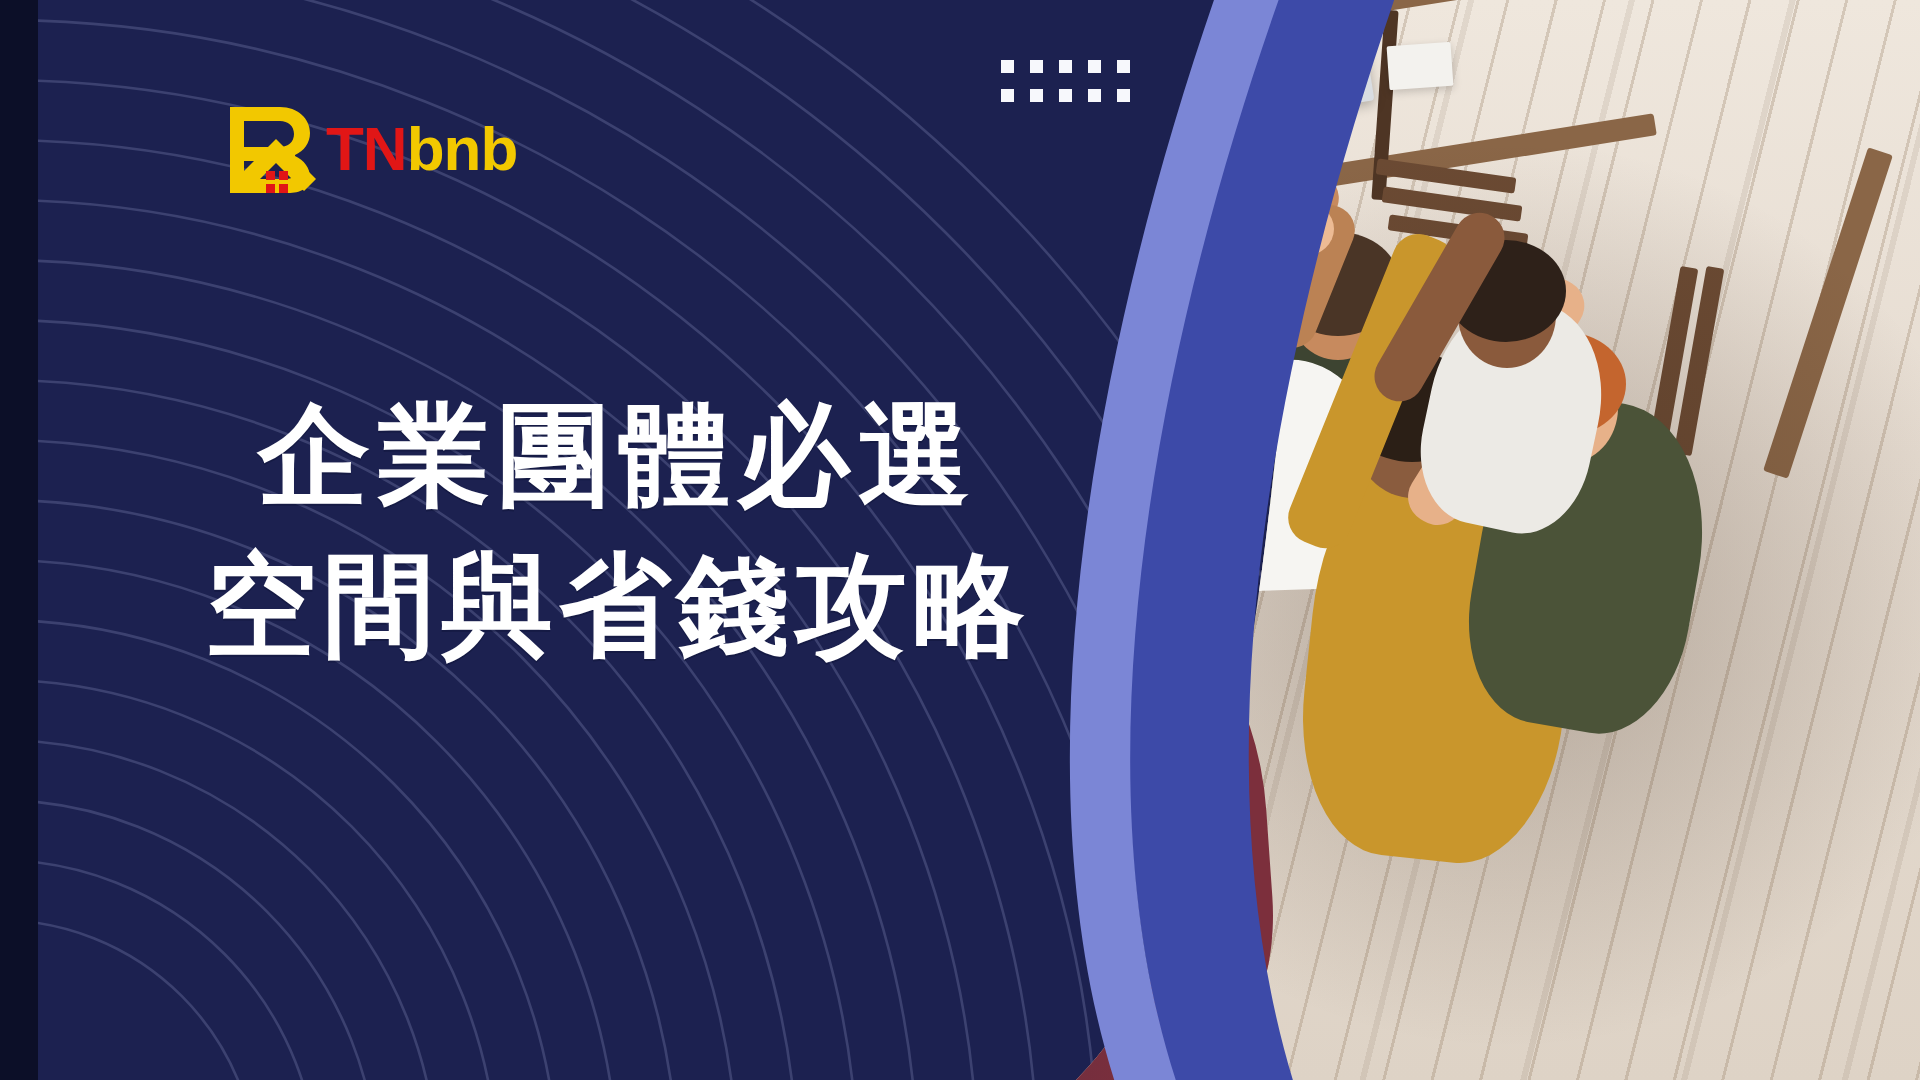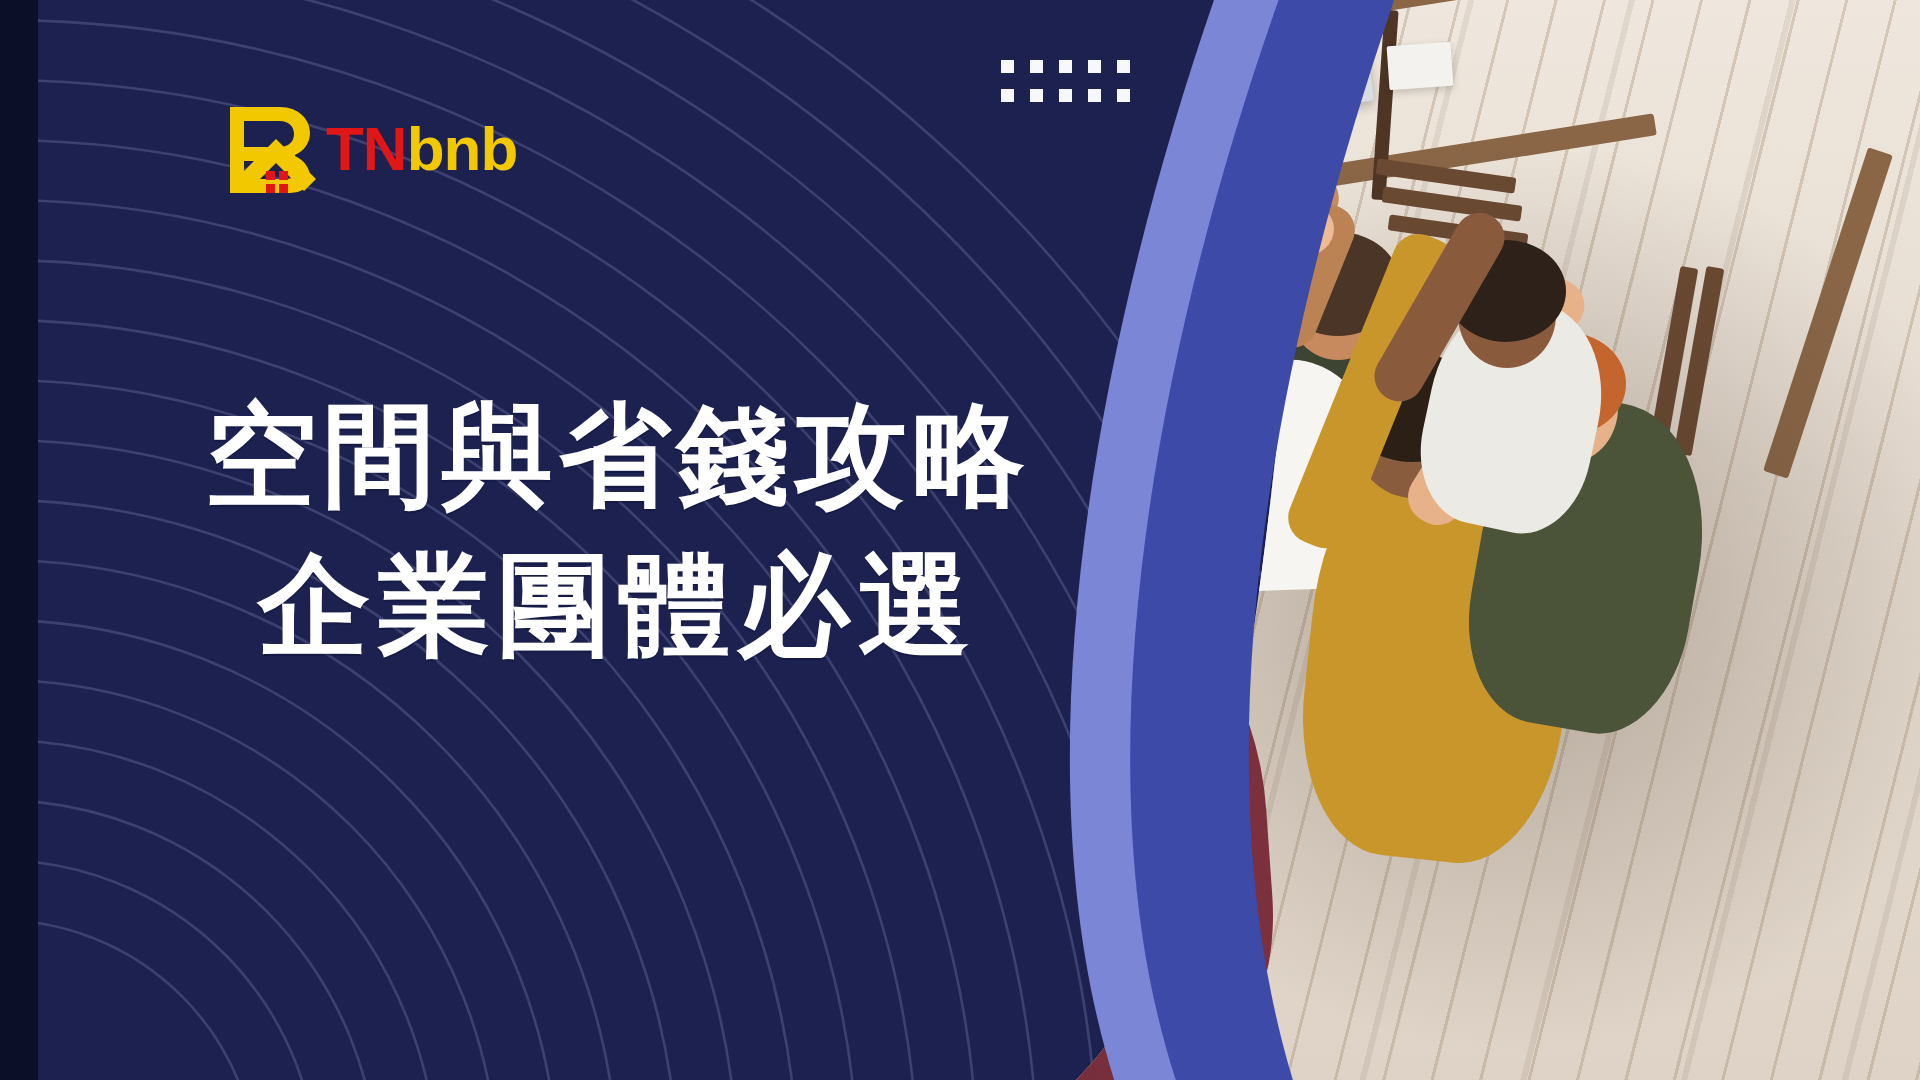--- a/index.html
+++ b/index.html
@@ -232,17 +232,17 @@
       <rect x="55" y="68" width="9" height="9" fill="#e11616"></rect>
       <rect x="42" y="81" width="9" height="9" fill="#e11616"></rect>
       <rect x="55" y="81" width="9" height="9" fill="#e11616"></rect>
     </svg>
     <div class="logo-text">
       <span class="tn">TN</span><span class="bnb">bnb</span>
     </div>
   </div>
 
   <div class="headline">
+    <div class="hl-line l1">企業團體必選</div>
     <div class="hl-line l2">空間與省錢攻略</div>
-    <div class="hl-line l1">企業團體必選</div>
   </div>
 
 </div>
 
 </body></html>

